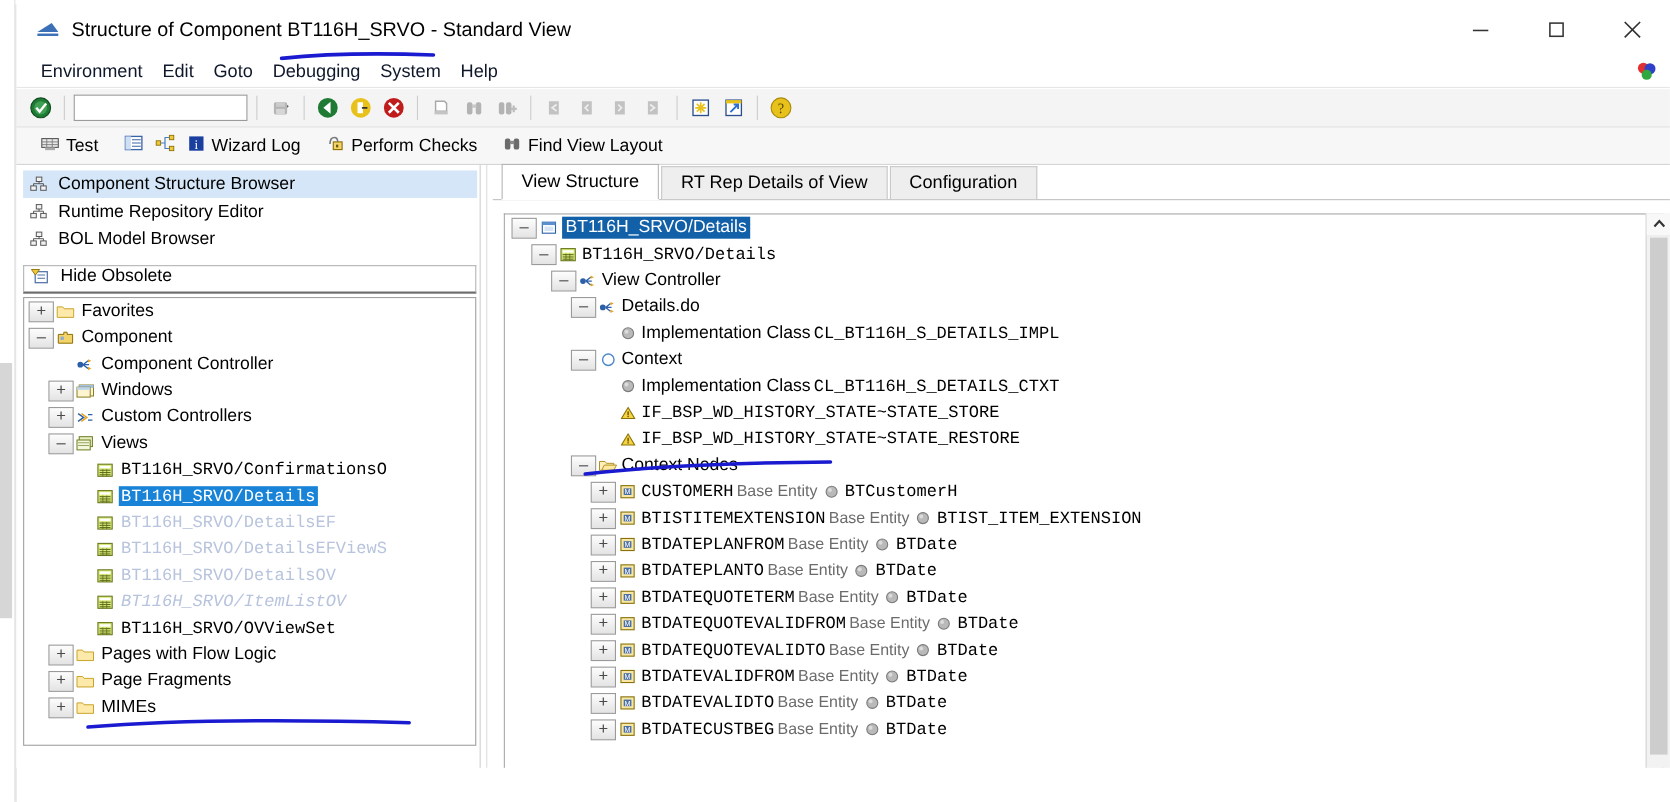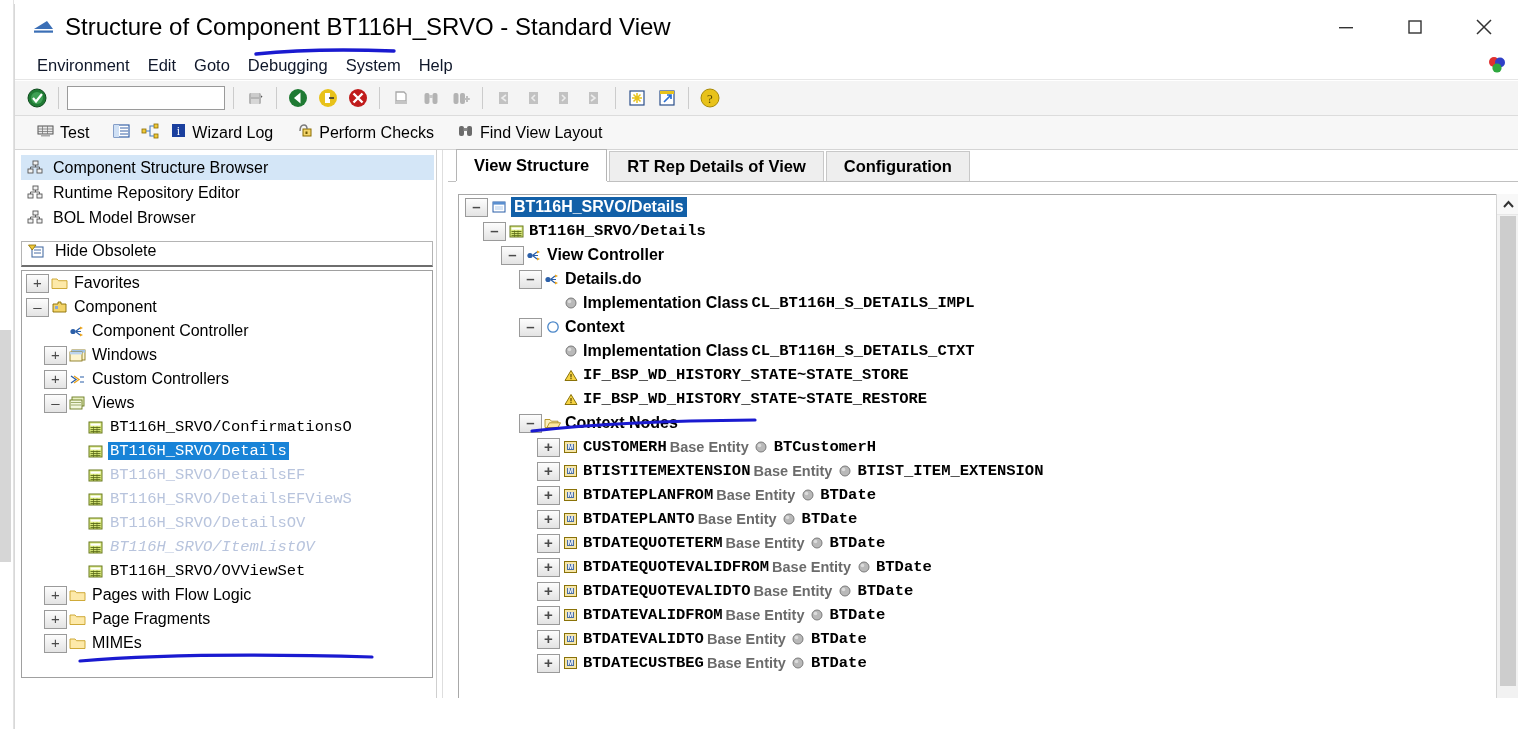--- a/index.html
+++ b/index.html
@@ -45,21 +45,21 @@
   
   #titlebar {
     position: relative; height: 46px; background: #ffffff;
     display: flex; align-items: center;
   }
   #title-icon {
     margin-left: 16px; width: 26px; height: 20px; position: relative;
   }
   #title-icon svg { display: block; }
   #title-text {
-    margin-left: 8px; font-size: 24px; color: #000000;
+    margin-left: 8px; font-size: 18px; color: #000000;
     font-family: "Liberation Sans", sans-serif;
     white-space: nowrap;
   }
   .wbtn {
     position: absolute; top: 0; height: 46px; width: 46px;
     display: flex; align-items: center; justify-content: center;
     cursor: default;
   }
   #btn-min { right: 149px; }
   #btn-max { right: 80px; }
@@ -207,21 +207,21 @@
     content:''; position:absolute; left:2px; top:0; width:1px; height:548px;
     background:#cfcfcf;
   }
   #splitter::after {
     content:''; position:absolute; left:8px; top:0; width:1px; height:548px;
     background:#dedede;
   }
 
   
   #rightpane {
-    flex: 1; position: relative; background: #ffffff; font-weight: bold;
+    flex: 1; position: relative; background: #ffffff;
   }
   #tabstrip {
     height: 32px; position: relative; display: flex; align-items: flex-end;
     padding-left: 8px; border-bottom: 1px solid #c0c0c0;
   }
   .tab {
     height: 30px; padding: 0 17px; display: flex; align-items: center;
     font-size: 16.5px; color: #000; cursor: default;
     background: #eeeeee; border: 1px solid #c8c8c8; border-bottom: none;
     margin-right: 2px; white-space: nowrap;

